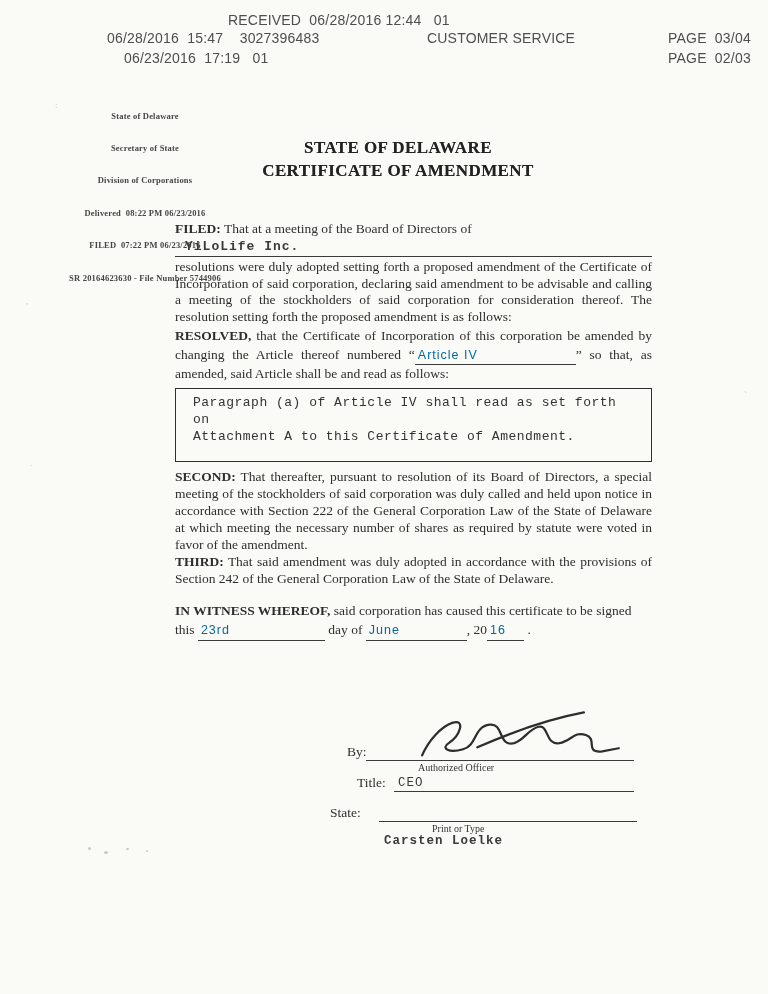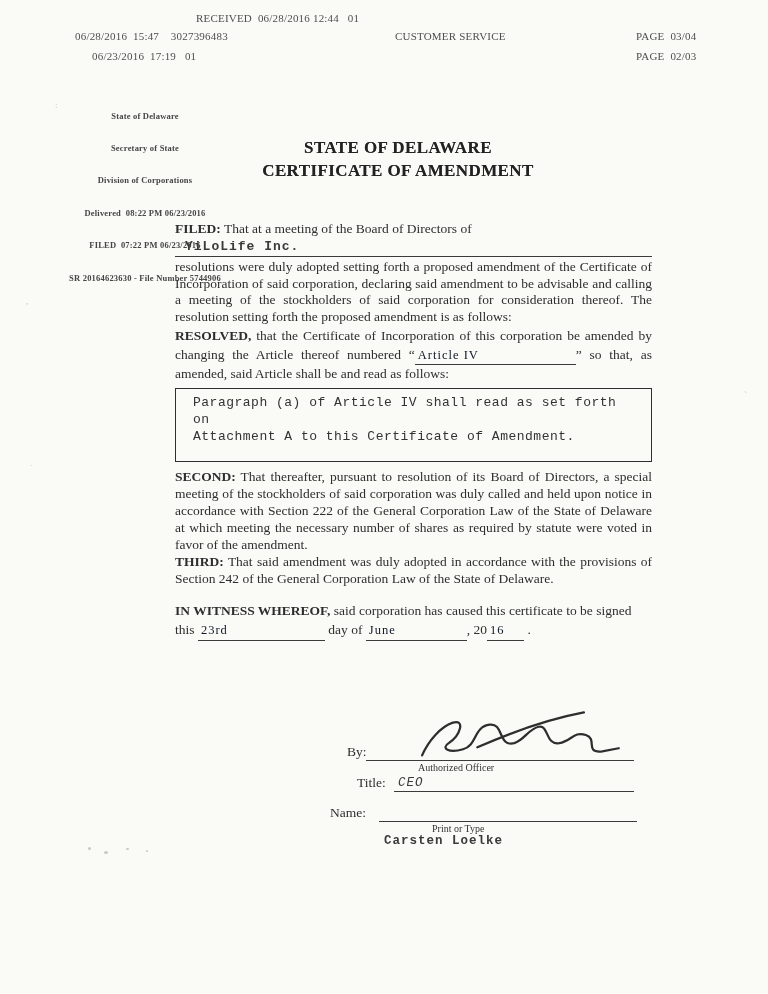--- a/index.html
+++ b/index.html
@@ -4,22 +4,22 @@
 <style>
   html,body{margin:0;padding:0;background:#e8e8e6;}
   .page{
     position:relative;width:768px;height:994px;margin:0 auto;
     background:#fafaf7;overflow:hidden;
     font-family:"Liberation Serif", serif;color:#2e2e2e;
   }
   .abs{position:absolute;}
   
   .fax{
-    font-family:Liberation Serif, serif;
-    font-size:11px;color:#4e4e4e;white-space:pre;letter-spacing:0.2px;
+    font-family:Liberation Sans, sans-serif;
+    font-size:14px;color:#4e4e4e;white-space:pre;letter-spacing:0.2px;margin-left:32px;
   }
   
   .stamp{
     left:45px;top:89px;width:200px;text-align:center;
     font-size:8.5px;font-weight:bold;line-height:10.8px;color:#454545;
     white-space:pre;letter-spacing:0.2px;
   }
   
   .title{
     left:178px;top:136px;width:440px;text-align:center;
@@ -35,22 +35,22 @@
   .mono{
     font-family:"Liberation Mono","DejaVu Sans Mono",monospace;
     font-size:12.5px;letter-spacing:1px;color:#3a3a3a;
   }
   .company-line .mono{padding-left:10px;font-weight:bold;font-size:13px;}
   .p-res{margin-top:2px !important;line-height:16.5px;text-align:justify;}
   .p-resolved{margin-top:2px !important;line-height:18.5px;text-align:justify;}
   .lbl{font-weight:bold;}
   .fill{
     display:inline-block;border-bottom:1.2px solid #3b3b3b;
-    font-family:Liberation Serif, serif;
-    font-size:12.5px;letter-spacing:1px;color:#0f172a;
+    font-family:Liberation Sans, sans-serif;
+    font-size:12.5px;letter-spacing:1px;color:#0369a1;
     vertical-align:baseline;padding:0 0 0 3px;
   }
   .fill-article{width:158px;}
   .fill-day{width:124px;}
   .fill-month{width:98px;}
   .fill-year{width:34px;}
   .amend-box{
     margin-top:4px;border:1.5px solid #2f2f2f;height:62px;padding:5px 17px;
     font-family:"Liberation Mono","DejaVu Sans Mono",monospace;
     font-size:13px;letter-spacing:0.5px;line-height:17px;color:#333;
@@ -137,24 +137,24 @@
   <svg class="abs" style="left:418px;top:708px;" width="215" height="58" viewBox="0 0 210 56" aria-hidden="true">
     <path d="M4 46 C 10 32 22 18 34 14 C 46 10 42 26 30 34 C 22 39 30 44 44 40 C 58 36 54 18 70 16 C 84 14 78 38 94 34 C 104 31 108 20 118 18 C 128 16 124 36 138 34 C 150 32 152 22 164 26 C 176 30 162 44 180 42 L 196 39" fill="none" stroke="#2e2e2e" stroke-width="2.2" stroke-linecap="round"></path>
     <path d="M58 38 C 90 24 130 10 162 4" fill="none" stroke="#2e2e2e" stroke-width="2.3" stroke-linecap="round"></path>
   </svg>
 
   <span class="abs sig-label" style="left:347px;top:744px;">By:</span>
   <div class="abs rule" style="left:366px;top:760px;width:268px;"></div>
   <span class="abs small-serif" style="left:418px;top:762px;">Authorized Officer</span>
 
   <span class="abs sig-label" style="left:357px;top:775px;">Title:</span>
-  <span class="abs mono" style="left:398px;top:776px;font-style:italic;">CEO</span>
+  <span class="abs mono" style="left:398px;top:776px;">CEO</span>
   <div class="abs rule" style="left:394px;top:791px;width:240px;"></div>
 
-  <span class="abs sig-label" style="left:330px;top:805px;">Name:</span>
+  <span class="abs sig-label" style="left:330px;top:805px;">State:</span>
   <span class="abs mono" style="left:384px;top:803px;font-weight:bold;margin-top:31px;">Carsten Loelke</span>
   <div class="abs rule" style="left:379px;top:821px;width:258px;"></div>
   <span class="abs small-serif" style="left:432px;top:823px;">Print or Type</span>
 
   <div class="speck" style="left:88px;top:847px;width:3px;height:3px;"></div>
   <div class="speck" style="left:104px;top:851px;width:4px;height:3px;"></div>
   <div class="speck" style="left:126px;top:848px;width:3px;height:2px;"></div>
   <div class="speck" style="left:146px;top:850px;width:2px;height:2px;"></div>
   <div class="smudge" style="left:26px;top:296px;">,</div>
   <div class="smudge" style="left:30px;top:458px;">.</div>

